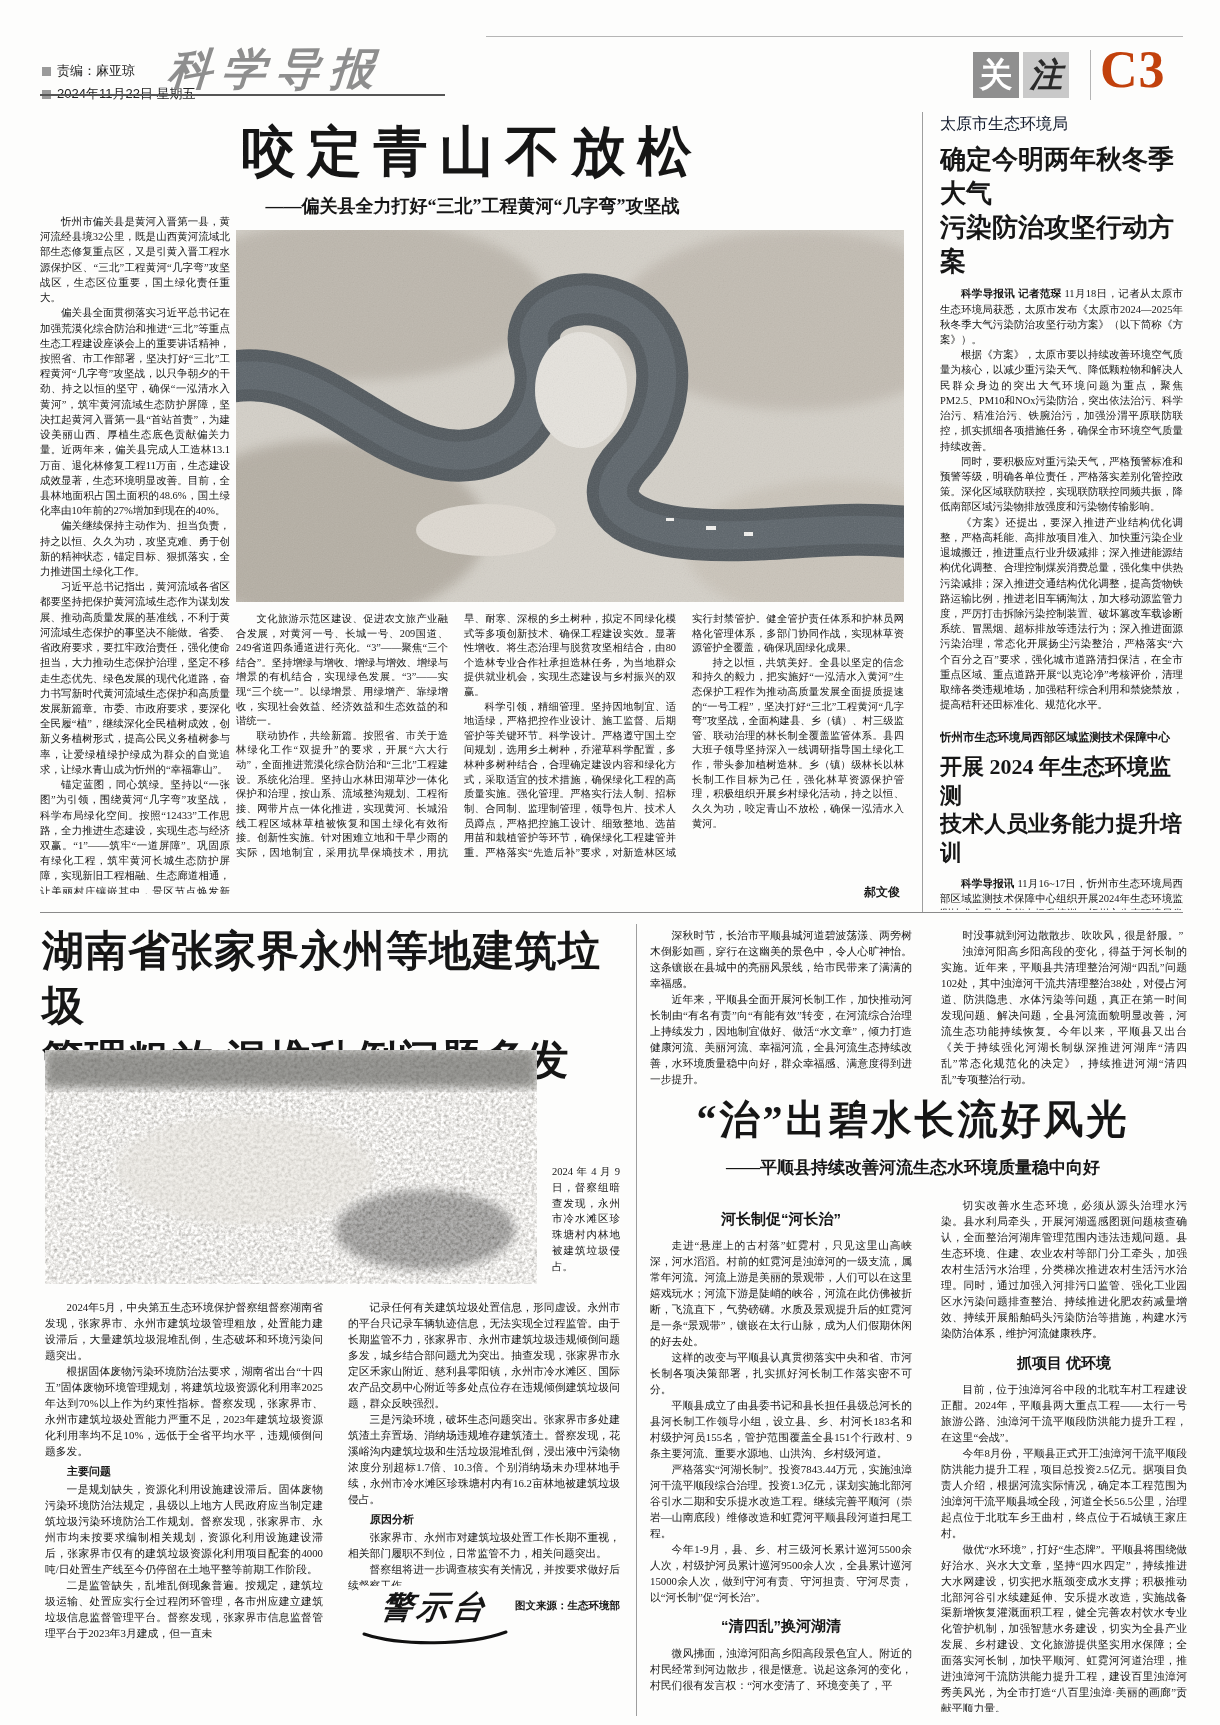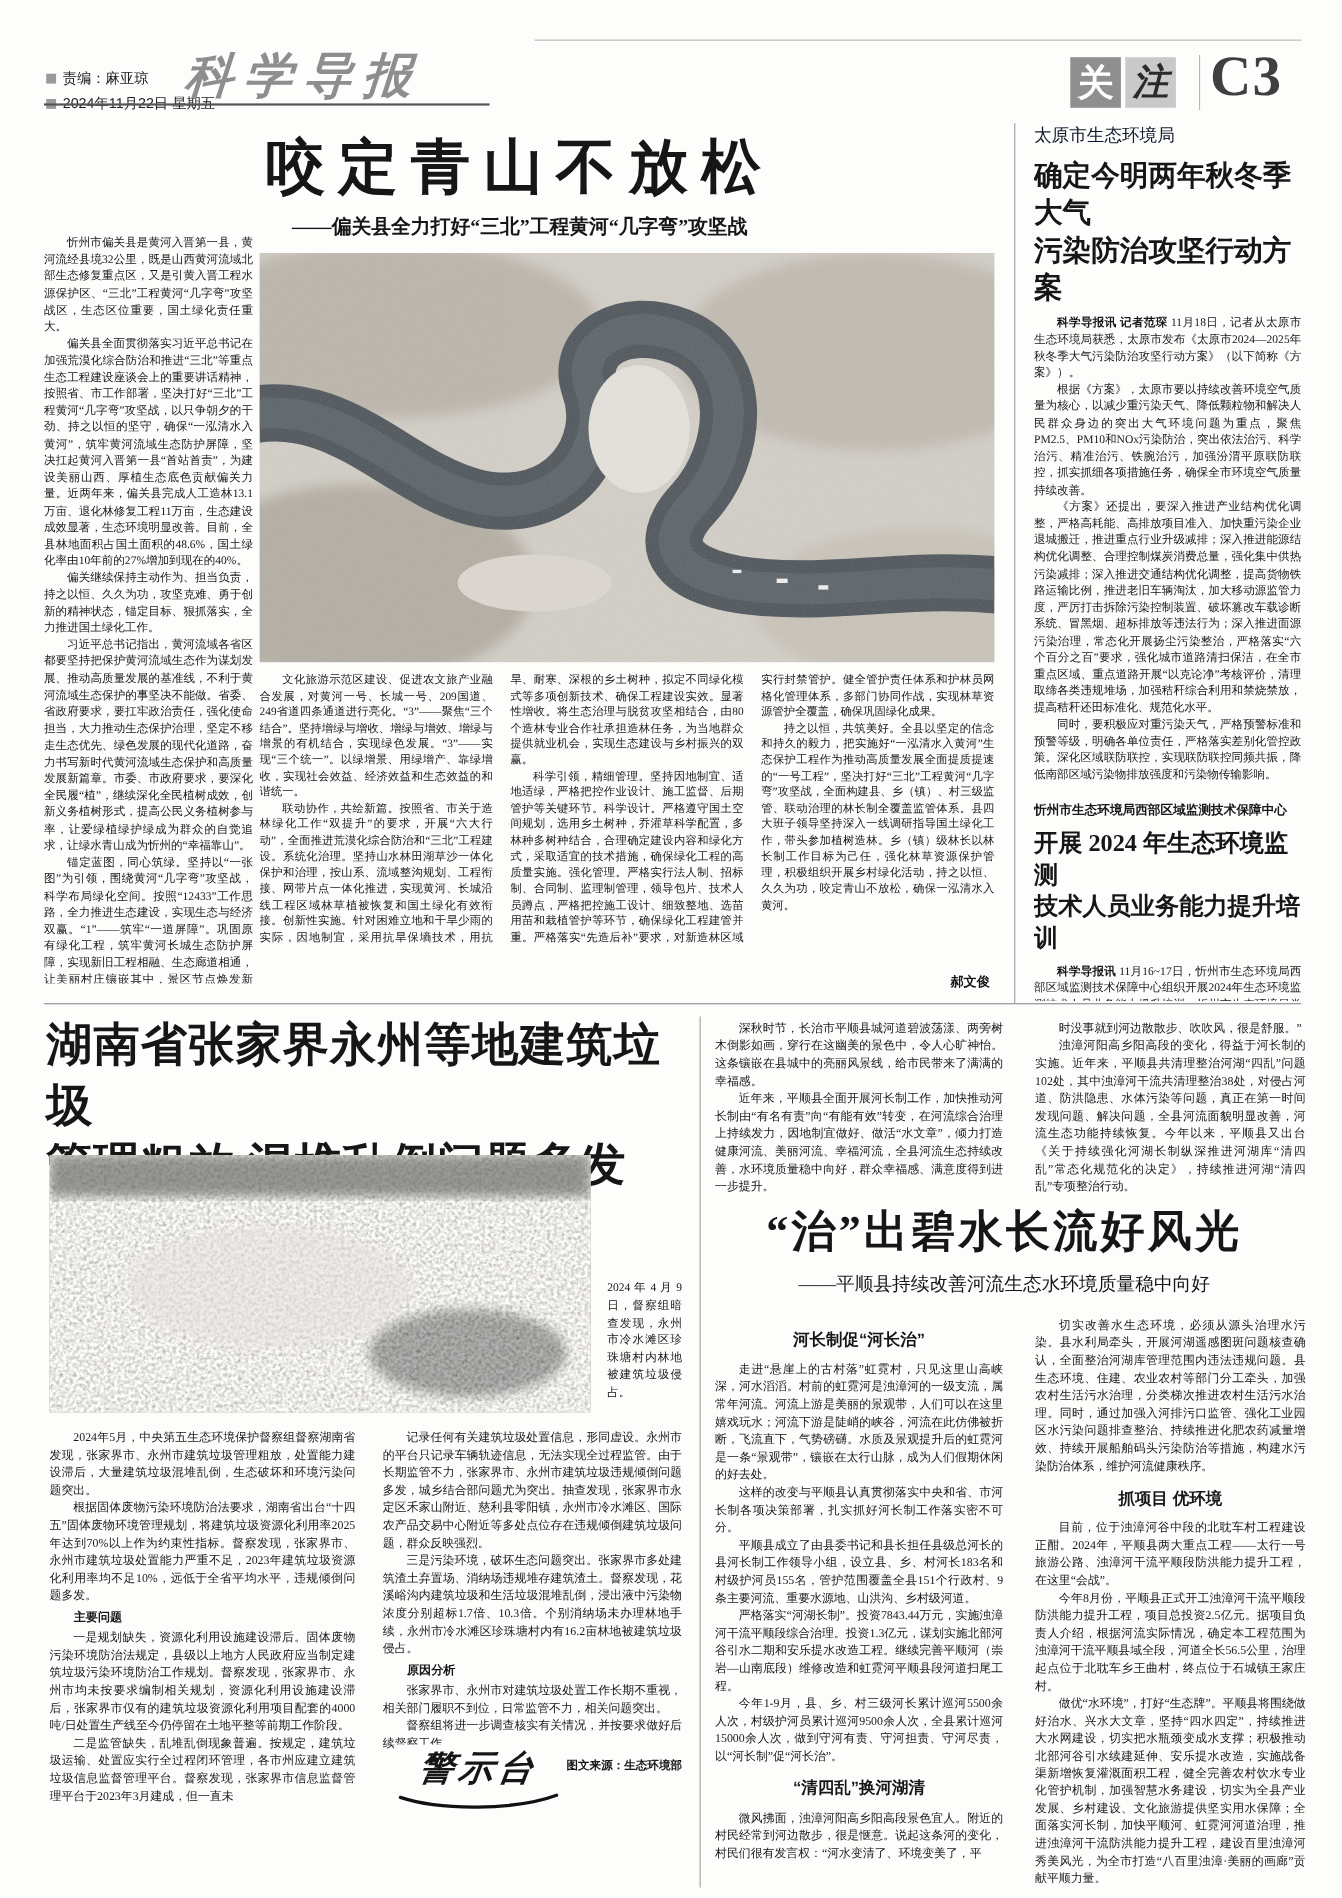--- a/index.html
+++ b/index.html
@@ -10,21 +10,21 @@
   .ed-info{left:42px;top:40px;font-family:"Liberation Sans",sans-serif;font-size:13px;line-height:1.75;color:#222;margin-top:20px;}
   .ed-info .row::before{content:"";display:inline-block;width:9px;height:9px;background:#9a9a9a;margin-right:6px;vertical-align:-1px;}
   .ed-rule{left:40px;top:94px;width:405px;height:2px;background:#555;}
   .masthead{left:168px;top:40px;width:270px;font-size:44px;font-weight:bold;font-style:italic;
             color:#8e8e8e;letter-spacing:10px;transform:skewX(-4deg);white-space:nowrap;}
   .top-rule{left:486px;top:36px;width:697px;height:1px;background:#b5b5b5;}
   .focus-box{top:52px;width:46px;height:46px;text-align:center;line-height:46px;font-size:33px;font-weight:bold;}
   .focus-1{left:973px;background:#8f8f8f;color:#fff;font-family:"Liberation Sans",sans-serif;}
   .focus-2{left:1023px;background:#c9c9c9;color:#2a2a2a;font-style:italic;}
   .hdr-vline{left:1090px;top:50px;width:1px;height:50px;background:#b5b5b5;}
-  .pageno{left:1100px;top:40px;font-size:52px;font-weight:bold;color:#404040;letter-spacing:1px;}
+  .pageno{left:1100px;top:40px;font-size:52px;font-weight:bold;color:#c2410c;letter-spacing:1px;}
   
   .para{margin:0;text-indent:2em;text-align:justify;}
   h4.subhead{margin:3px 0;font-size:11px;font-family:"Liberation Sans",sans-serif;text-indent:2em;}
   .sec-head{font-family:"Liberation Sans",sans-serif;font-weight:bold;font-size:15px;
             text-align:center;margin:10px 0 8px 0;}
   
   .m-headline{left:40px;top:116px;width:865px;text-align:center;font-family:"Liberation Sans","DejaVu Sans",sans-serif;
               font-weight:900;font-size:54px;letter-spacing:12px;white-space:nowrap;}
   .m-sub{left:40px;top:194px;width:865px;text-align:center;font-weight:bold;font-size:18px;}
   .m-col1{left:40px;top:214px;width:190px;height:680px;overflow:hidden;font-size:10.5px;line-height:1.45;}
@@ -50,21 +50,21 @@
   .bl-col1{left:45px;width:278px;}
   .bl-col2{left:348px;width:272px;}
   .credit{font-weight:bold;text-align:right;margin:4px 0 0 0;font-family:"Liberation Sans",sans-serif;font-size:10.5px;}
   .jst-logo{left:360px;top:1586px;width:150px;height:66px;background:#fdfdfc;text-align:center;}
   .jst-text{font-size:32px;font-weight:bold;font-style:italic;letter-spacing:4px;transform:skewX(-8deg);display:inline-block;}
   
   .tr-intro{top:928px;height:158px;overflow:hidden;font-size:10.8px;line-height:1.48;}
   .tr-introA{left:650px;width:262px;}
   .tr-introB{left:941px;width:246px;}
   .tr-headline{left:636px;top:1092px;width:554px;text-align:center;font-weight:900;font-size:40px;letter-spacing:3px;white-space:nowrap;}
-  .tr-sub{left:636px;top:1156px;width:554px;text-align:center;font-weight:normal;font-size:17px;}
+  .tr-sub{left:636px;top:1156px;width:554px;text-align:center;font-weight:bold;font-size:17px;}
   .tr-col{top:1198px;height:514px;overflow:hidden;font-size:10.8px;line-height:1.48;}
   .tr-colA{left:650px;width:262px;}
   .tr-colB{left:941px;width:246px;}
 </style>
 </head>
 <body>
 
 <div class="abs ed-info">
   <div class="row">责编：麻亚琼</div>
   <div class="row">2024年11月22日  星期五</div>
@@ -128,22 +128,22 @@
 <div class="abs m-author">郝文俊</div>
 
 <div class="abs sb-vline"></div>
 <div class="abs sidebar">
   <div>
     <p class="sb-kicker">太原市生态环境局</p>
     <p class="sb-title"><span>确定今明两年秋冬季大气</span><br><span>污染防治攻坚行动方案</span></p>
     <p class="para"><b>科学导报讯  记者范琛  </b><span>11月18日，记者从太原市生态环境局获悉，太原市发布《太原市2024—2025年秋冬季大气污染防治攻坚行动方案》（以下简称《方案》）。</span></p>
     <div>
         <p class="para">根据《方案》，太原市要以持续改善环境空气质量为核心，以减少重污染天气、降低颗粒物和解决人民群众身边的突出大气环境问题为重点，聚焦PM2.5、PM10和NOx污染防治，突出依法治污、科学治污、精准治污、铁腕治污，加强汾渭平原联防联控，抓实抓细各项措施任务，确保全市环境空气质量持续改善。</p>
+        <p class="para">同时，要积极应对重污染天气，严格预警标准和预警等级，明确各单位责任，严格落实差别化管控政策。深化区域联防联控，实现联防联控同频共振，降低南部区域污染物排放强度和污染物传输影响。</p>
         <p class="para">《方案》还提出，要深入推进产业结构优化调整，严格高耗能、高排放项目准入、加快重污染企业退城搬迁，推进重点行业升级减排；深入推进能源结构优化调整、合理控制煤炭消费总量，强化集中供热污染减排；深入推进交通结构优化调整，提高货物铁路运输比例，推进老旧车辆淘汰，加大移动源监管力度，严厉打击拆除污染控制装置、破坏篡改车载诊断系统、冒黑烟、超标排放等违法行为；深入推进面源污染治理，常态化开展扬尘污染整治，严格落实“六个百分之百”要求，强化城市道路清扫保洁，在全市重点区域、重点道路开展“以克论净”考核评价，清理取缔各类违规堆场，加强秸秆综合利用和禁烧禁放，提高秸秆还田标准化、规范化水平。</p>
-        <p class="para">同时，要积极应对重污染天气，严格预警标准和预警等级，明确各单位责任，严格落实差别化管控政策。深化区域联防联控，实现联防联控同频共振，降低南部区域污染物排放强度和污染物传输影响。</p>
       </div>
   </div>
   <div>
     <p class="sb-kicker-sm">忻州市生态环境局西部区域监测技术保障中心</p>
     <p class="sb-title-serif"><span>开展 2024 年生态环境监测</span><br><span>技术人员业务能力提升培训</span></p>
     <p class="para"><b>科学导报讯  </b><span>11月16~17日，忻州市生态环境局西部区域监测技术保障中心组织开展2024年生态环境监测技术人员业务能力提升培训。忻州市生态环境局党组成员、副局长解斌出席开班仪式并讲话。</span></p>
     <div>
         <p class="para">结合理论知识，会议组织学员们进行了现场采样监测和实验室分析实操。根据人员持证上岗考核相关要求，线上辅导工作将持续进行，以大力推进技术人员的业务水准、实验分析水平、现场操作技能。</p>
       </div>
 

